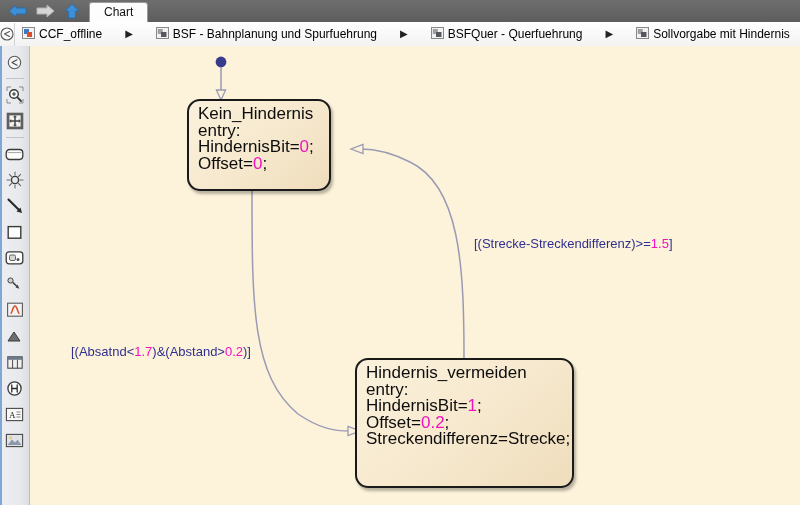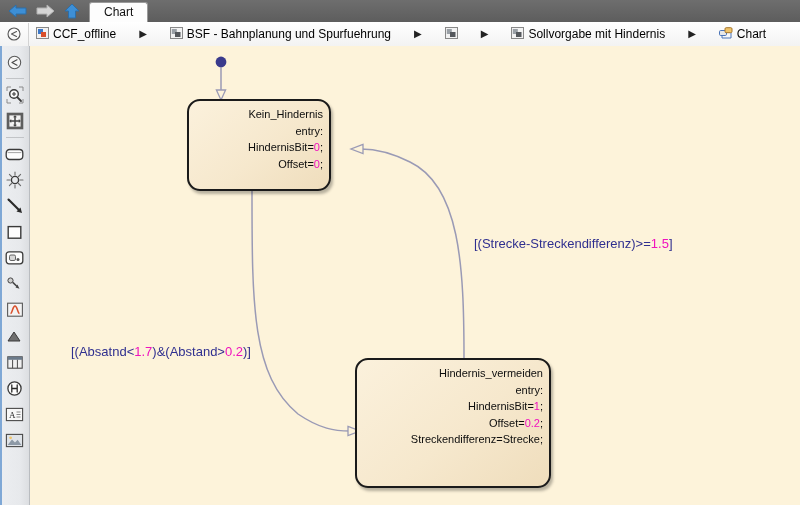--- a/index.html
+++ b/index.html
@@ -67,24 +67,23 @@
   
   .state{
     position:absolute;
     border:2px solid #1a1a1a;border-radius:13px;
     background:linear-gradient(140deg,#fbf1dc 0%,#f6e8cd 55%,#efddbc 100%);
     box-shadow:2px 3px 3px rgba(0,0,0,0.28);
     box-sizing:border-box;
   }
   .state .stxt{
     position:absolute;left:9px;top:5px;right:6px;
-    font-size:11px;line-height:16.5px;color:#0d0d0d;
+    font-size:17px;line-height:16.5px;color:#0d0d0d;
     font-family:"Liberation Sans","DejaVu Sans",sans-serif;
     white-space:nowrap;
-    text-align:right;
   }
   .state .stxt div{white-space:nowrap;}
   .num{color:#f012be;}
   .tlabel{
     position:absolute;font-size:13px;color:#2f2f8f;white-space:nowrap;
     font-family:"Liberation Sans","DejaVu Sans",sans-serif;
   }
 </style>
 </head>
 <body>
@@ -148,20 +147,21 @@
       <span class="csep">▶</span>
 
       <div class="crumb">
         <span>
           <svg width="13" height="12" viewBox="0 0 13 12">
             <rect x="0.5" y="0.5" width="12" height="11" fill="#f2f2f2" stroke="#888"></rect>
             <rect x="1.8" y="2" width="5" height="5" fill="#9aa0a6"></rect>
             <rect x="5" y="5" width="5.5" height="5" fill="#55585c"></rect>
           </svg>
         </span>
+        <span class="clabel">BSFQuer - Querfuehrung</span>
       </div>
       <span class="csep">▶</span>
 
       <div class="crumb">
         <span>
           <svg width="13" height="12" viewBox="0 0 13 12">
             <rect x="0.5" y="0.5" width="12" height="11" fill="#f2f2f2" stroke="#888"></rect>
             <rect x="1.8" y="2" width="5" height="5" fill="#9aa0a6"></rect>
             <rect x="5" y="5" width="5.5" height="5" fill="#55585c"></rect>
           </svg>
@@ -329,21 +329,21 @@
         <div>entry:</div>
         <div>
           <span>HindernisBit=</span><span class="num">0</span><span>;</span>
         </div>
         <div>
           <span>Offset=</span><span class="num">0</span><span>;</span>
         </div>
       </div>
     </div>
 
-    <div class="state" style="left:325px;top:312px;width:196px;height:130px;">
+    <div class="state" style="left:325px;top:312px;width:219px;height:130px;">
       <div class="stxt">
         <div>Hindernis_vermeiden</div>
         <div>entry:</div>
         <div>
           <span>HindernisBit=</span><span class="num">1</span><span>;</span>
         </div>
         <div>
           <span>Offset=</span><span class="num">0.2</span><span>;</span>
         </div>
         <div>Streckendifferenz=Strecke;</div>

